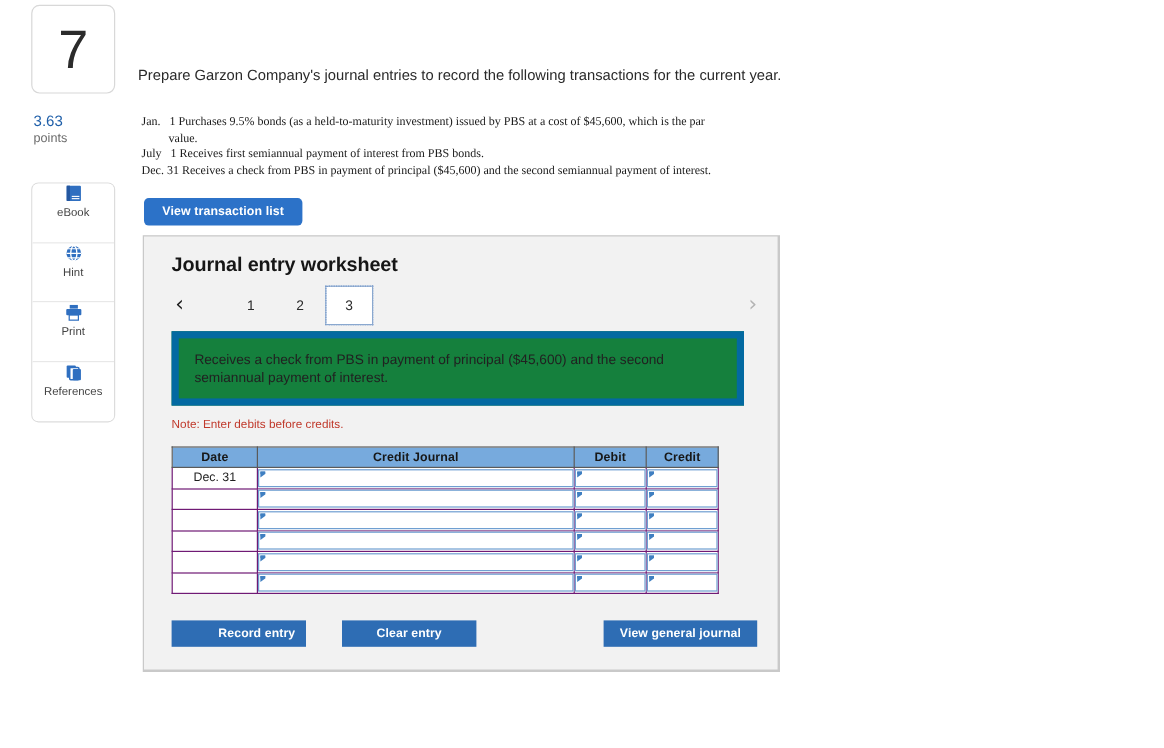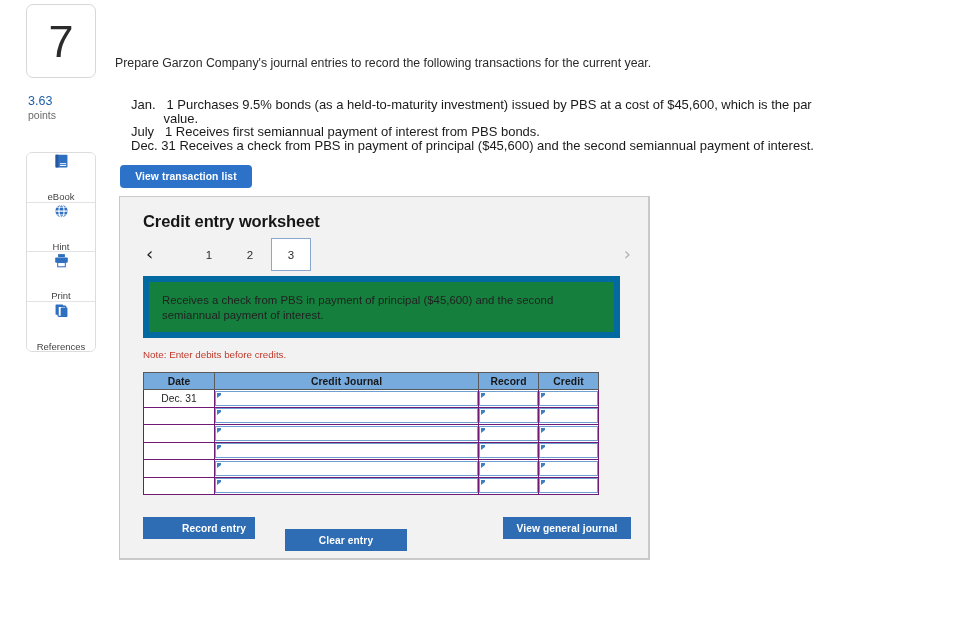--- a/index.html
+++ b/index.html
@@ -56,21 +56,21 @@
     border-radius: 6px;
     background: #ffffff;
     overflow: hidden;
   }
   .tool-item {
     height: 49.5px;
     border-bottom: 1px solid #e3e3e3;
     display: flex;
     flex-direction: column;
     align-items: center;
-    justify-content: space-between;
+    justify-content: flex-start;
     gap: 3px;
     cursor: pointer;
     background: #ffffff;
   }
   .tool-item:last-child { border-bottom: none; }
   .tool-item .tlabel {
     font-size: 9.5px;
     color: #444444;
     line-height: 1;
   }
@@ -82,23 +82,23 @@
   #prompt-line {
     position: absolute;
     left: 0; top: 56px;
     font-size: 12.3px;
     color: #2a2a2a;
     white-space: nowrap;
   }
 
   #txn-block {
     position: absolute;
-    left: 16px; top: 85px;
-    font-family: Liberation Sans, sans-serif;
-    font-size: 13px;
+    left: 3px; top: 85px;
+    font-family: Liberation Serif, serif;
+    font-size: 10px;
     line-height: 13.6px;
     color: #1a1a1a;
     white-space: pre;
   }
 
   
   #view-txn-btn {
     position: absolute;
     left: 5px; top: 165px;
     width: 132px; height: 23px;
@@ -248,21 +248,21 @@
     background: #2e6db4;
     border: none;
     color: #ffffff;
     font-size: 10.2px;
     font-weight: 700;
     font-family: "Liberation Sans", sans-serif;
     cursor: pointer;
     letter-spacing: .1px;
   }
   #btn-record  { left: 23px;  top: 320px; width: 112px; padding-left: 36px; }
-  #btn-clear   { left: 165px; top: 332px; width: 122px; }
+  #btn-clear   { left: 165px; top: 320px; width: 112px; }
   #btn-viewgj  { left: 383px; top: 320px; width: 128px; }
 </style>
 </head>
 <body>
 
 <div id="left-rail">
   <div class="qnum-box">
     <span>7</span>
   </div>
   <div class="points-wrap">
@@ -320,21 +320,21 @@
 
   <pre id="txn-block">Jan.   1 Purchases 9.5% bonds (as a held-to-maturity investment) issued by PBS at a cost of $45,600, which is the par
          value.
 July   1 Receives first semiannual payment of interest from PBS bonds.
 Dec. 31 Receives a check from PBS in payment of principal ($45,600) and the second semiannual payment of interest.</pre>
 
   <button id="view-txn-btn">View transaction list</button>
 
   <div id="worksheet">
 
-    <div id="ws-title">Credit entry worksheet</div>
+    <div id="ws-title">Journal entry worksheet</div>
 
     <div id="tabstrip">
       <div class="navchev" id="chev-prev">‹</div>
       <div class="pagetab" style="left:46px">1</div>
       <div class="pagetab" style="left:87px">2</div>
       <div class="pagetab sel" style="left:128px">3</div>
       <div class="navchev" id="chev-next">›</div>
     </div>
 
     <div id="desc-box">Receives a check from PBS in payment of principal ($45,600) and the second semiannual payment of interest.</div>
@@ -345,21 +345,21 @@
       <colgroup>
         <col class="c-date">
           <col class="c-gj">
           <col class="c-deb">
           <col class="c-cre">
       </colgroup>
       <thead>
         <tr>
           <th>Date</th>
           <th>Credit Journal</th>
-          <th>Record</th>
+          <th>Debit</th>
           <th>Credit</th>
         </tr>
       </thead>
       <tbody>
         <tr>
           <td class="datecell">Dec. 31</td>
           <td class="fieldcell">
               <div class="cellinput"></div>
             </td>
           <td class="fieldcell">

